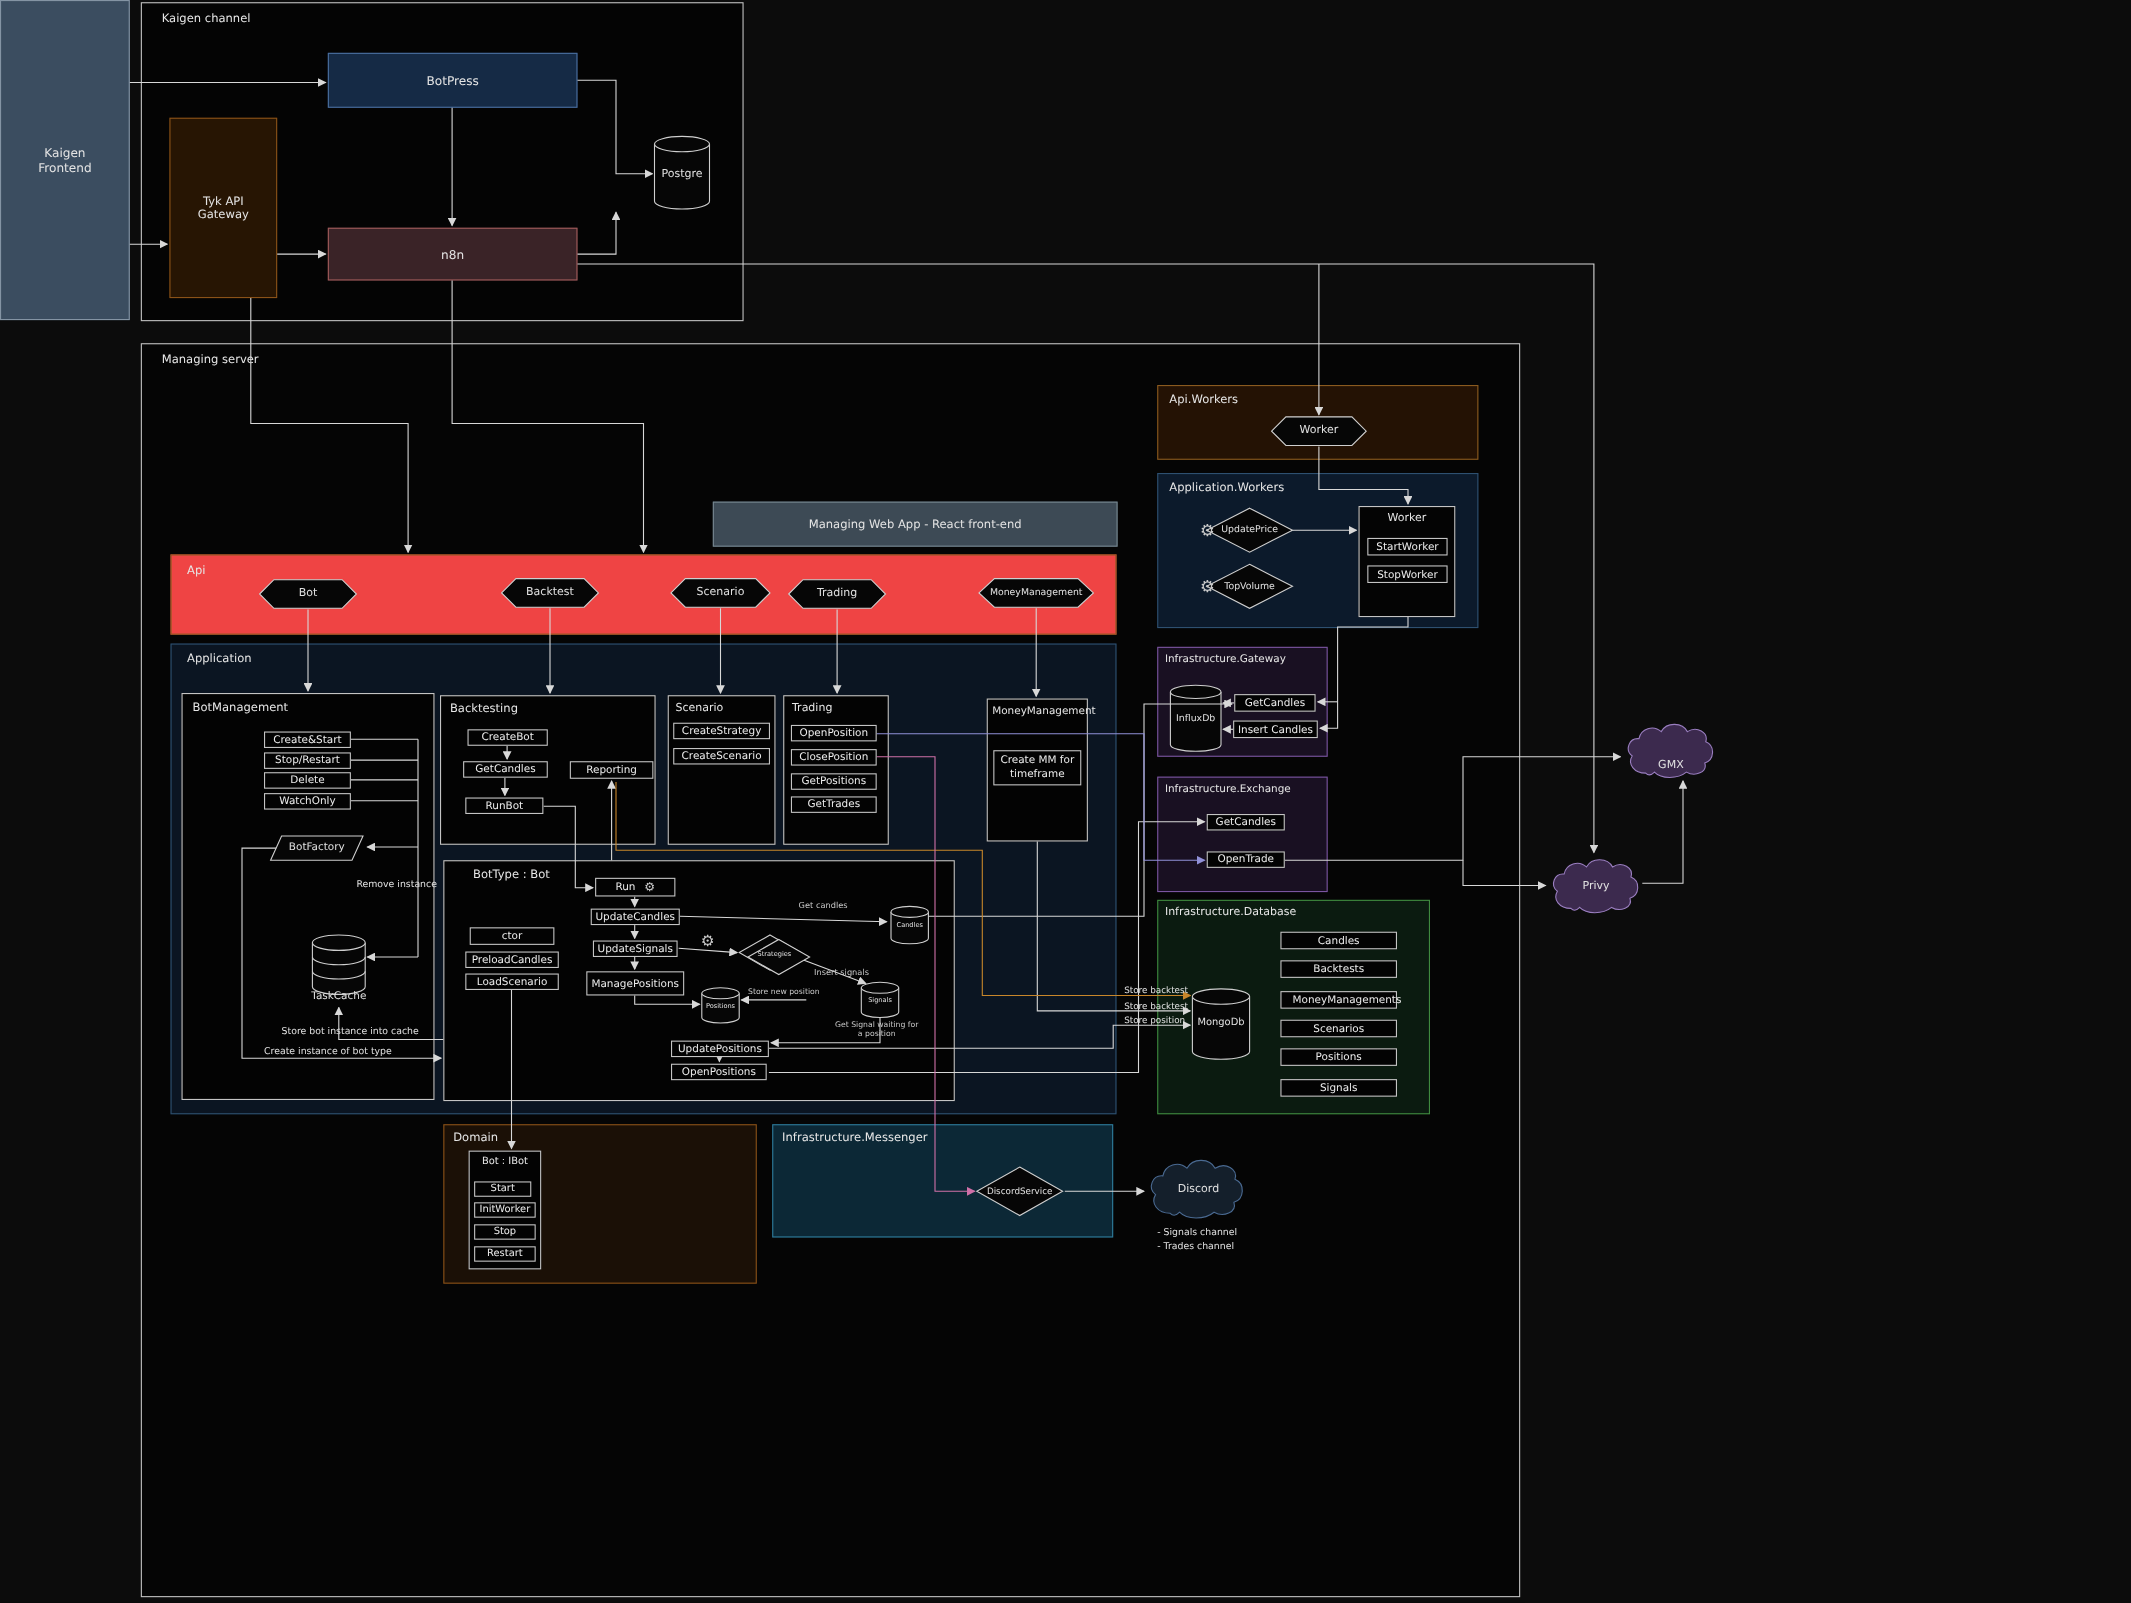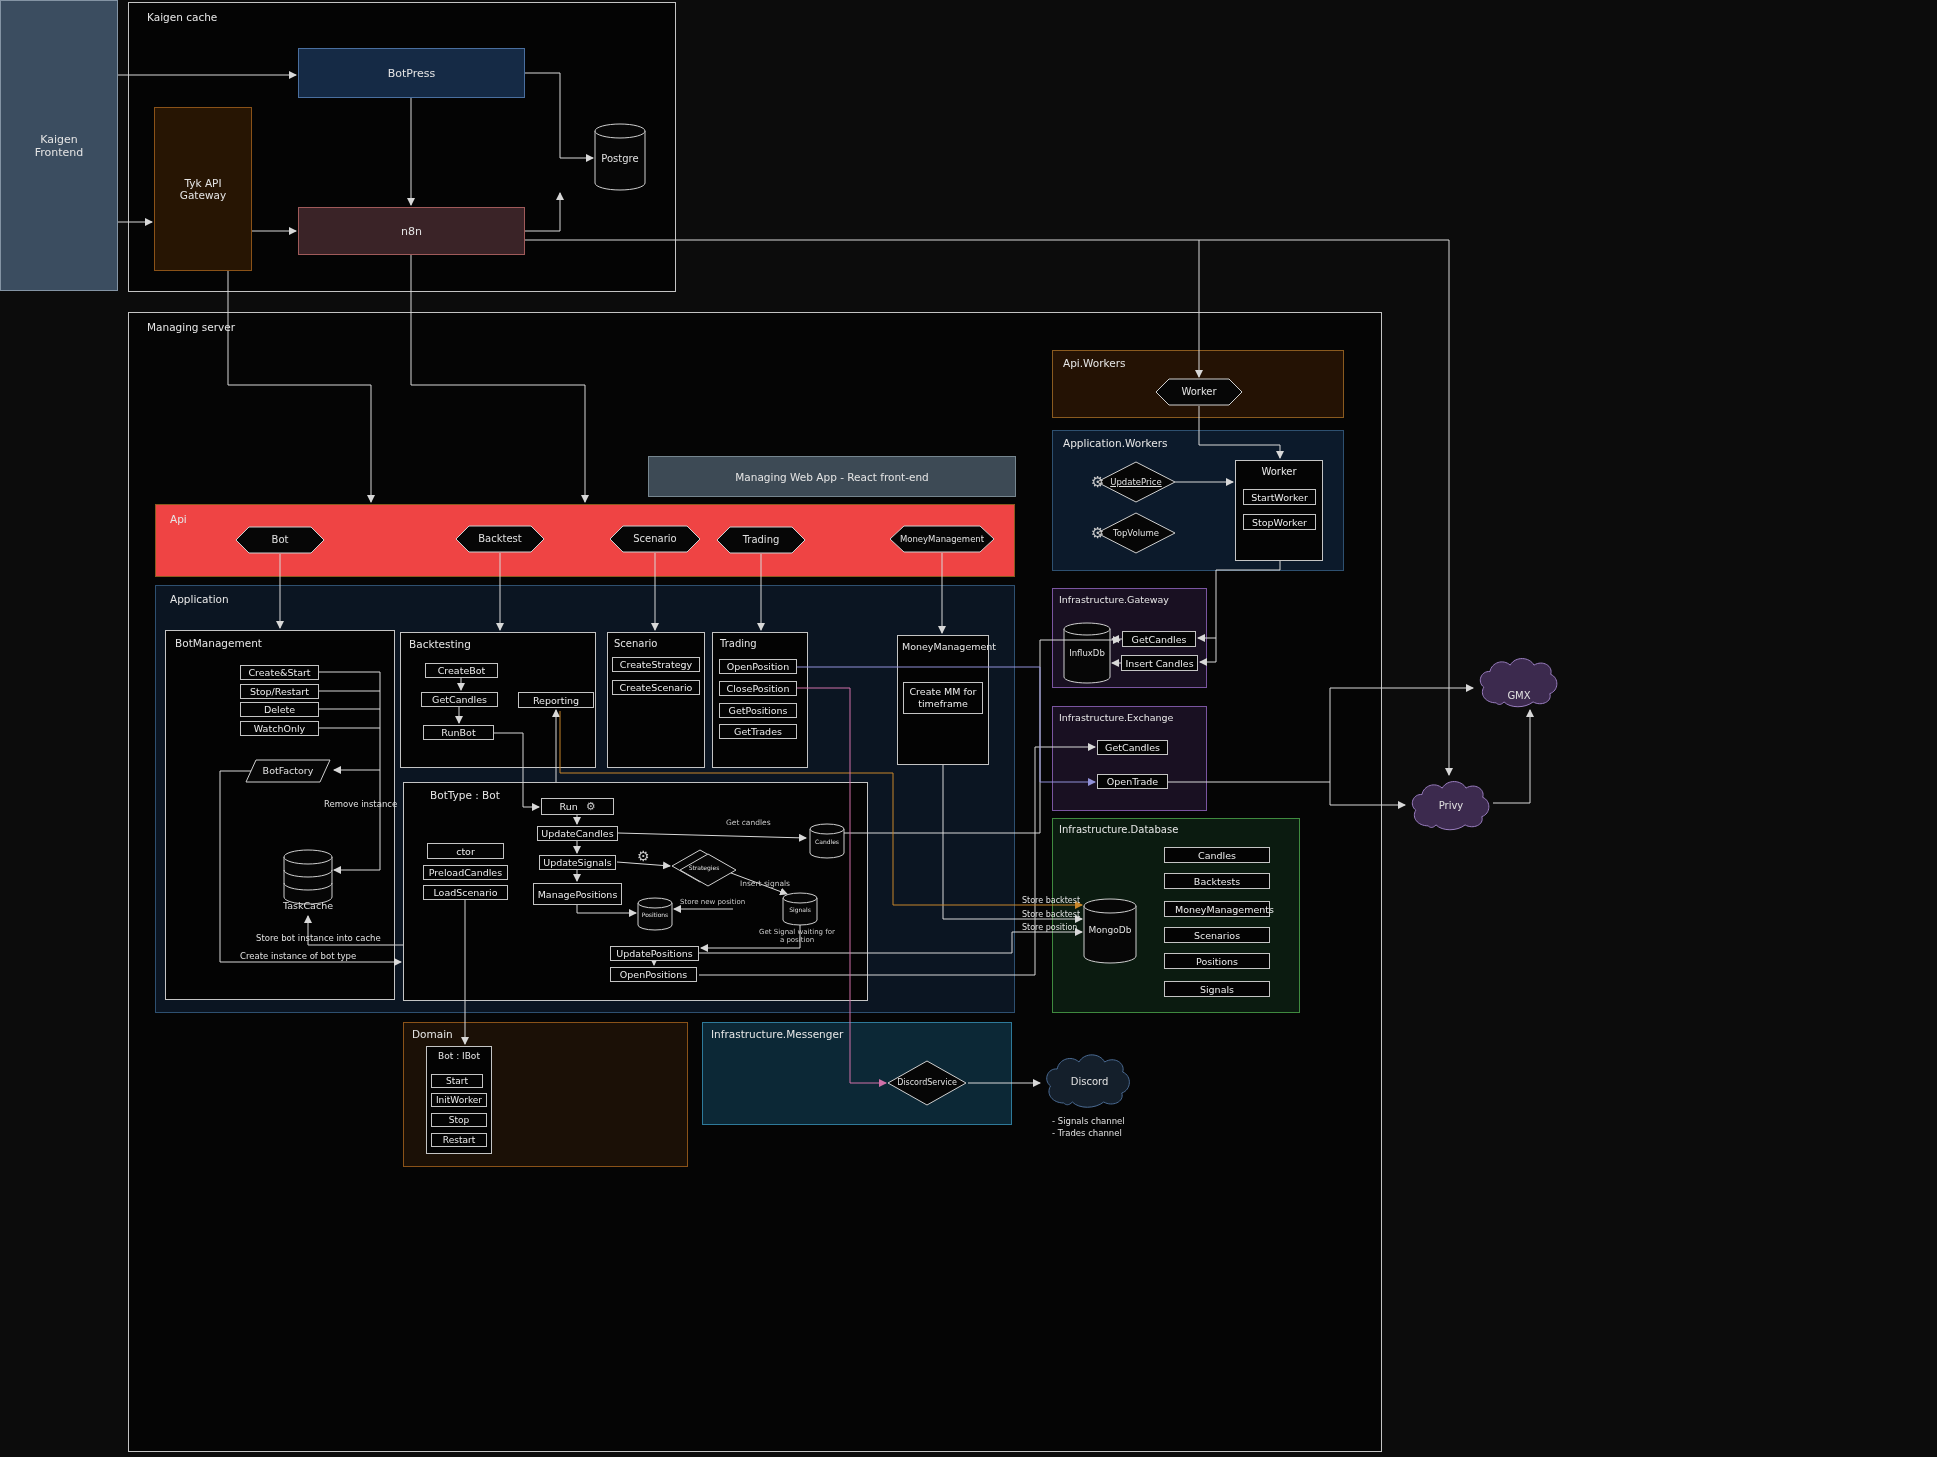--- a/index.html
+++ b/index.html
@@ -25,21 +25,21 @@
 </head>
 <body>
 
 <div id="stage">
 
   <div class="box cbox" style="left:0;top:0;width:118px;height:291px;background:#3b4d60;border-color:#8494a4;">
     <span style="width:60px;">Kaigen Frontend</span>
   </div>
 
   <div class="box" style="left:128px;top:2px;width:548px;height:290px;">
-    <span class="bt" style="top:8px;left:18px;">Kaigen cache</span>
+    <span class="bt" style="top:8px;left:18px;">Kaigen channel</span>
   </div>
   <div class="box cbox" style="left:298px;top:48px;width:227px;height:50px;background:#152a45;border-color:#4a6f9f;">
     <span>BotPress</span>
   </div>
   <div class="box cbox" style="left:154px;top:107px;width:98px;height:164px;background:#271503;border-color:#8a5218;">
     <span style="width:70px;font-size:10.5px;">Tyk API Gateway</span>
   </div>
   <div class="box cbox" style="left:298px;top:207px;width:227px;height:48px;background:#3a2327;border-color:#a05a5a;">
     <span>n8n</span>
   </div>
@@ -239,21 +239,21 @@
     <polyline class="cp" points="796,688 850,688 850,1083 886,1083"></polyline>
   </svg>
 
   <div class="lbl ctr" style="left:236px;top:534px;width:88px;">Bot</div>
   <div class="lbl ctr" style="left:456px;top:533px;width:88px;">Backtest</div>
   <div class="lbl ctr" style="left:610px;top:533px;width:90px;">Scenario</div>
   <div class="lbl ctr" style="left:717px;top:534px;width:88px;">Trading</div>
   <div class="lbl ctr" style="left:890px;top:534px;width:104px;font-size:8.5px;">MoneyManagement</div>
   <div class="lbl ctr" style="left:1156px;top:386px;width:86px;">Worker</div>
 
-  <div class="lbl ctr" style="left:1097px;top:477px;width:78px;font-size:8.5px;text-decoration:underline;">UpdatePrice</div>
+  <div class="lbl ctr" style="left:1097px;top:477px;width:78px;font-size:8.5px;">UpdatePrice</div>
   <div class="lbl ctr" style="left:1097px;top:528px;width:78px;font-size:8.5px;">TopVolume</div>
   <div class="lbl ctr" style="left:888px;top:1078px;width:78px;font-size:8px;">DiscordService</div>
   <div class="lbl ctr" style="left:669px;top:864px;width:70px;font-size:6px;">Strategies</div>
   <div class="lbl ctr" style="left:246px;top:765px;width:84px;font-size:9.5px;">BotFactory</div>
 
   <div class="lbl ctr" style="left:595px;top:153px;width:50px;">Postgre</div>
   <div class="lbl ctr" style="left:268px;top:900px;width:80px;font-size:9.5px;">TaskCache</div>
   <div class="lbl ctr" style="left:1064px;top:648px;width:46px;font-size:8.5px;">InfluxDb</div>
   <div class="lbl ctr" style="left:1084px;top:925px;width:52px;font-size:9px;">MongoDb</div>
   <div class="lbl ctr" style="left:810px;top:838px;width:34px;font-size:6px;">Candles</div>

